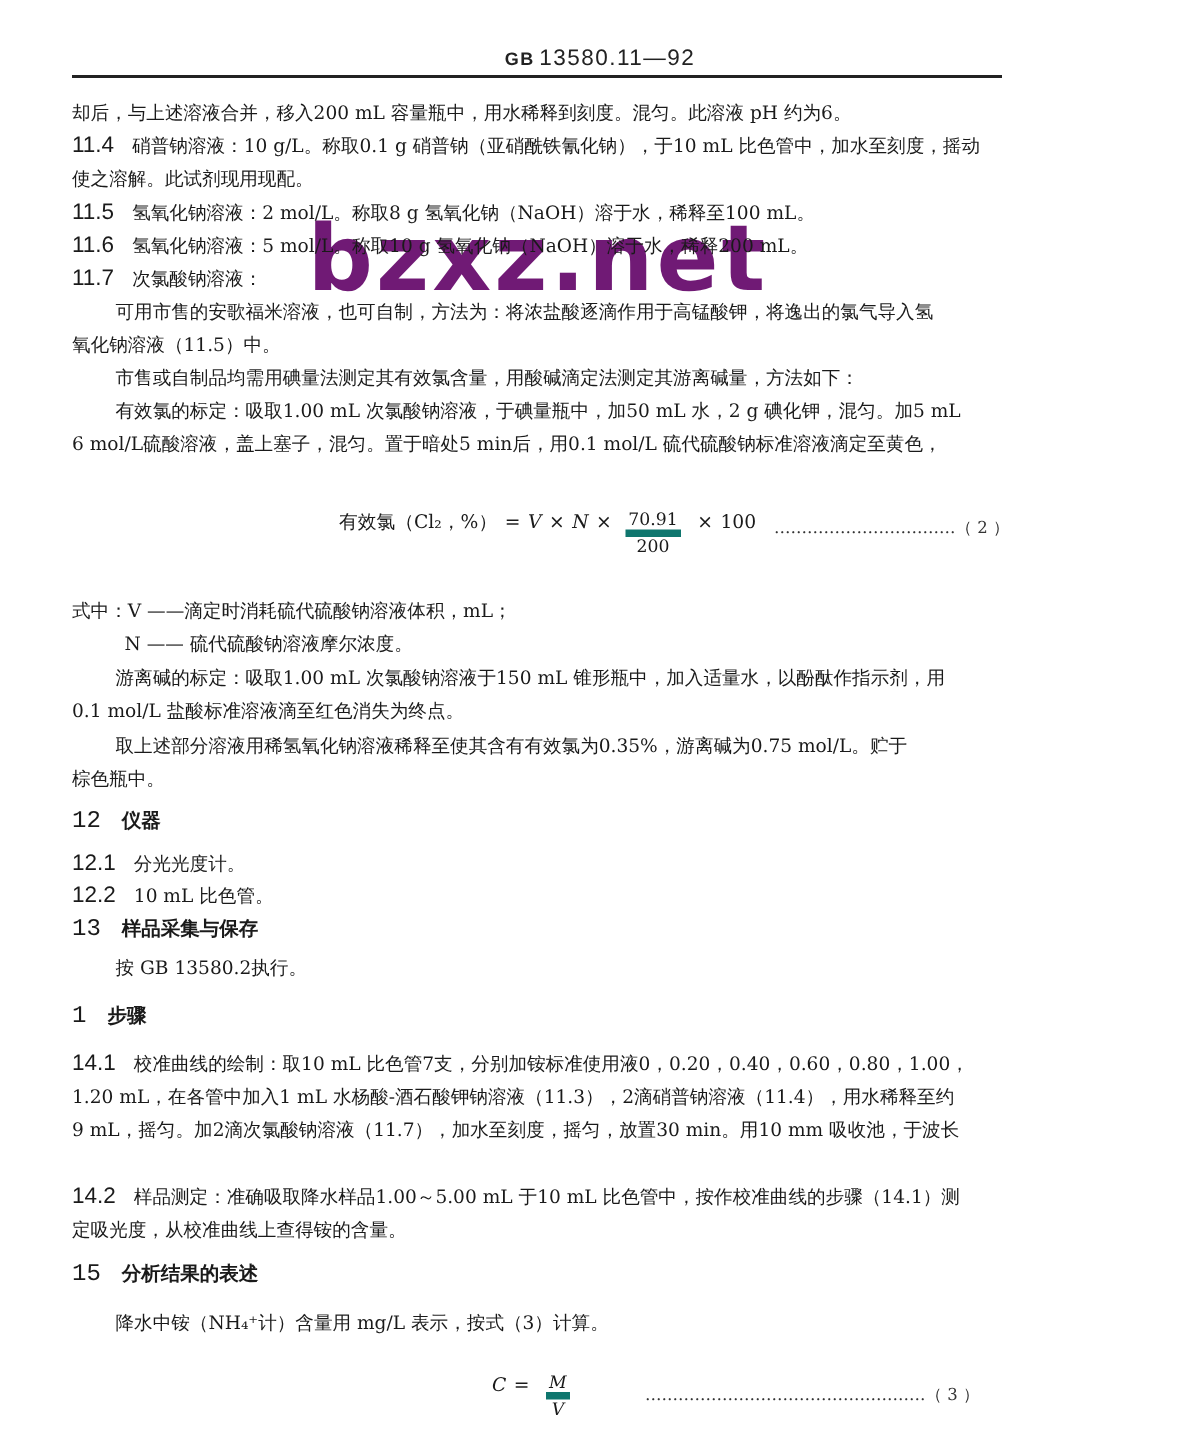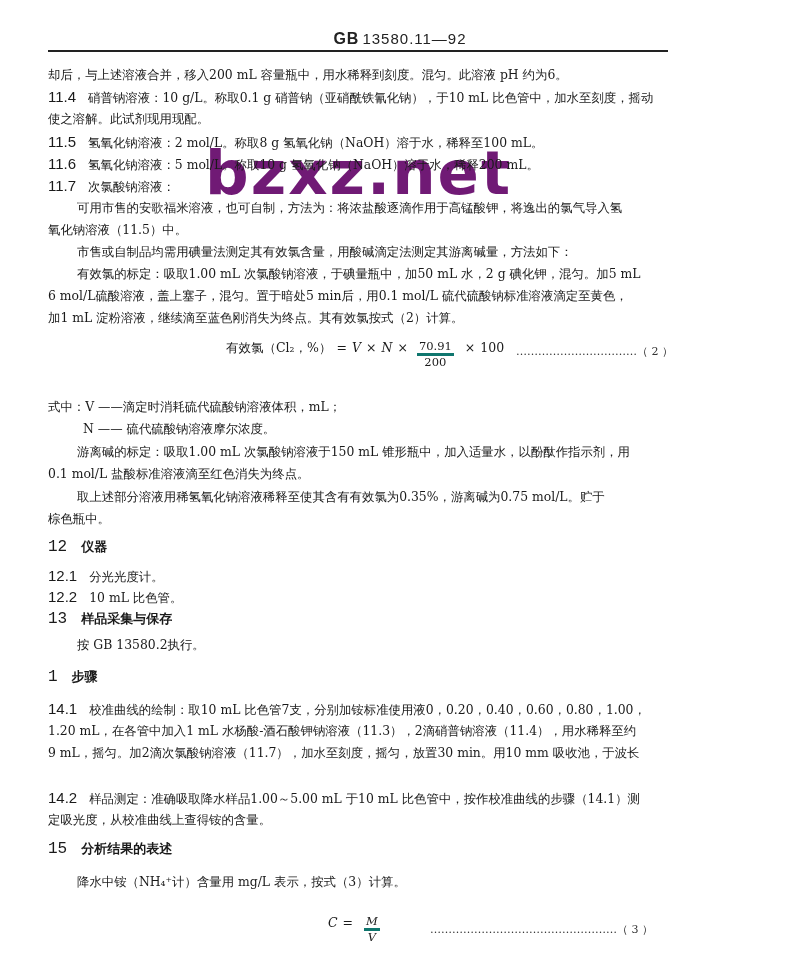--- a/index.html
+++ b/index.html
@@ -1,32 +1,32 @@
 <!DOCTYPE html>
 <html><head>
 <meta charset="utf-8">
 <style>
   html, body { margin:0; padding:0; background:#ffffff; }
   body { width:800px; height:966px; position:relative; overflow:hidden;
          font-family:"DejaVu Serif","Liberation Serif",serif; color:#1a1a1a; }
   .page { position:absolute; left:0; top:0; width:800px; height:966px; }
   .header { position:absolute; top:30px; left:0; width:800px; text-align:center;
             font-family:"Liberation Sans","DejaVu Sans",sans-serif; font-size:15px; letter-spacing:1px; color:#222; }
-  .header .gb { font-weight:bold; font-size:16px; margin-right:3px; }
+  .header .gb { font-weight:bold; font-size:12px; margin-right:3px; }
   .rule { position:absolute; top:50px; left:48px; width:620px; height:0; border-top:2px solid #222; }
   .watermark { position:absolute; left:205px; top:142px; font-family:"DejaVu Sans","Liberation Sans",sans-serif;
                font-weight:bold; font-size:61px; color:#701a75; letter-spacing:2px; line-height:1; z-index:0; }
   .ln { position:absolute; left:48px; font-size:12.4px; line-height:18px; white-space:nowrap; z-index:1; }
   .ind { left:77px; }
   .num { font-family:"Liberation Sans","DejaVu Sans",sans-serif; font-size:15px; margin-right:12px; }
   .h { font-family:"DejaVu Sans","Liberation Sans",sans-serif; font-weight:bold; font-size:13px; }
   .hnum { font-family:Liberation Mono, monospace; font-weight:normal; font-size:16px; margin-right:14px; }
   .eq { position:absolute; font-size:12.5px; white-space:nowrap; z-index:1; display:flex; align-items:flex-start; }
   .frac { display:inline-flex; flex-direction:column; align-items:center; margin:0 6px; font-size:11.5px; line-height:13px; }
-  .frac .top { border-bottom:3px solid #0f766e; padding:0 2px; }
+  .frac .top { border-bottom:5px solid #0f766e; padding:0 2px; }
   .dots { position:absolute; font-size:11px; letter-spacing:0px; white-space:nowrap; color:#333; z-index:1; }
   i.v { font-style:italic; }
 </style>
 </head>
 <body>
 
 <div class="page">
 
   <div class="header">
     <span class="gb">GB</span><span>13580.11—92</span>
@@ -42,21 +42,20 @@
 
   <div class="ln" style="top:133px"><span class="num">11.5</span><span>氢氧化钠溶液：2 mol/L。称取8 g 氢氧化钠（NaOH）溶于水，稀释至100 mL。</span></div>
   <div class="ln" style="top:155px"><span class="num">11.6</span><span>氢氧化钠溶液：5 mol/L。称取10 g 氢氧化钠（NaOH）溶于水，稀释200 mL。</span></div>
   <div class="ln" style="top:177px"><span class="num">11.7</span><span>次氯酸钠溶液：</span></div>
 
   <div class="ln ind" style="top:199px">可用市售的安歌福米溶液，也可自制，方法为：将浓盐酸逐滴作用于高锰酸钾，将逸出的氯气导入氢</div>
   <div class="ln" style="top:221px">氧化钠溶液（11.5）中。</div>
   <div class="ln ind" style="top:243px">市售或自制品均需用碘量法测定其有效氯含量，用酸碱滴定法测定其游离碱量，方法如下：</div>
   <div class="ln ind" style="top:265px">有效氯的标定：吸取1.00 mL 次氯酸钠溶液，于碘量瓶中，加50 mL 水，2 g 碘化钾，混匀。加5 mL</div>
   <div class="ln" style="top:287px">6 mol/L硫酸溶液，盖上塞子，混匀。置于暗处5 min后，用0.1 mol/L 硫代硫酸钠标准溶液滴定至黄色，</div>
-  <div class="ln" style="top:309px">加1 mL 淀粉溶液，继续滴至蓝色刚消失为终点。其有效氯按式（2）计算。</div>
 
   <div class="eq" style="left:226px; top:340px">
     <span>有效氯（Cl₂，%）</span>
     <span style="margin:0 5px">=</span>
     <i class="v">V</i>
     <span style="margin:0 5px">×</span>
     <i class="v">N</i>
     <span style="margin:0 3px 0 5px">×</span>
     <span class="frac">
       <span class="top">70.91</span>

